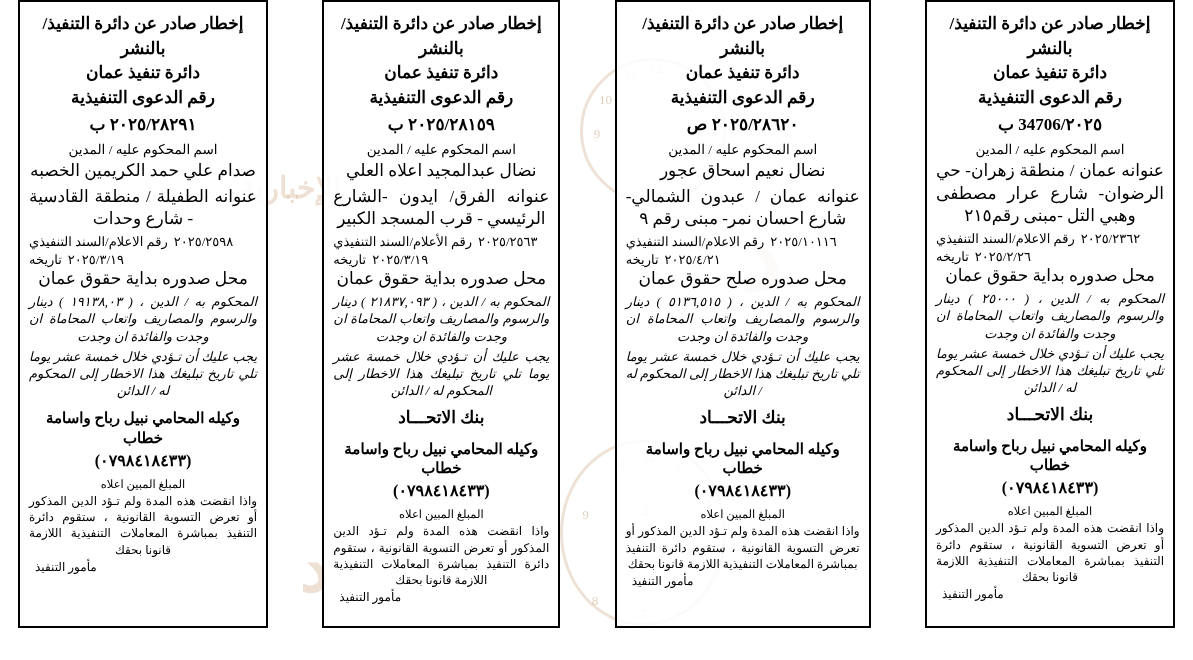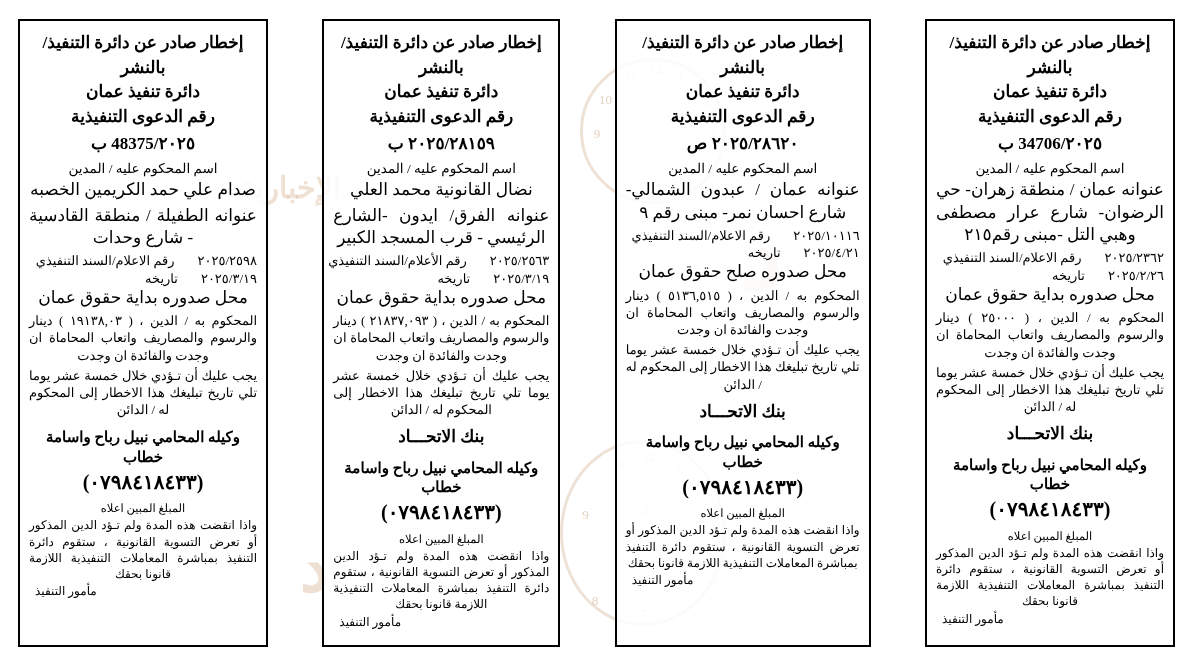--- a/index.html
+++ b/index.html
@@ -40,21 +40,21 @@
     white-space: nowrap;
   }
 
   .board {
     position: relative;
     z-index: 1;
     display: flex;
     flex-direction: row-reverse;
     justify-content: space-between;
     align-items: flex-start;
-    padding: 19px 18px 10px 18px;
+    padding: 0 18px 10px 18px;
     box-sizing: border-box;
     height: 100%;
     gap: 14px;
   }
 
   .notice {
     border: 2px solid #000;
     background: rgba(255,255,255,0.86);
     box-sizing: border-box;
     padding: 10px 9px 8px 9px;
@@ -88,48 +88,49 @@
     text-align-last: center;
     margin-bottom: 3px;
   }
   .sec-label {
     font-size: 13.5px;
     margin-bottom: 1px;
   }
   .row-split {
     display: flex;
     flex-direction: row-reverse;
-    justify-content: flex-end;
+    justify-content: flex-start;
     font-size: 13px;
-    gap: 23px;
+    gap: 6px;
   }
   .row-split > span { white-space: nowrap; }
   .para {
     font-size: 13px;
     text-align: center;
     margin: 3px 0;
   }
   .para.just {
     text-align: justify;
     text-align-last: center;
+    font-style: italic;
   }
   .bank {
     font-weight: bold;
     font-size: 17px;
     margin-top: 8px;
     letter-spacing: 1px;
   }
   .lawyer {
     font-weight: bold;
     font-size: 15px;
     margin-top: 10px;
   }
   .phone {
     font-weight: bold;
-    font-size: 20px;
+    font-size: 16px;
     margin-top: 1px;
   }
   .footnote-label {
     font-size: 11.5px;
     margin-top: 6px;
   }
   .footnote {
     font-size: 12px;
     text-align: justify;
     text-align-last: center;
@@ -171,21 +172,21 @@
 </div>
 
 <div class="board">
 
   <div class="notice w1">
     <div class="title">
       <span>إخطار صادر عن دائرة التنفيذ/ بالنشر</span>
       <span class="l2">دائرة تنفيذ عمان</span>
       <span class="l3">رقم الدعوى التنفيذية</span>
     </div>
-    <div class="case-no">٢٠٢٥/48375 ب</div>
+    <div class="case-no">٢٠٢٥/٢٨٢٩١ ب</div>
     <div class="sec-label">اسم المحكوم عليه / المدين</div>
     <div class="sec">صدام علي حمد الكريمين الخصبه</div>
     <div class="sec">عنوانه الطفيلة / منطقة القادسية - شارع وحدات</div>
     <div class="row-split">
       <span>رقم الاعلام/السند التنفيذي</span>
       <span>٢٠٢٥/٢٥٩٨</span>
     </div>
     <div class="row-split">
       <span>تاريخه</span>
       <span>٢٠٢٥/٣/١٩</span>
@@ -201,21 +202,21 @@
   </div>
 
   <div class="notice w2">
     <div class="title">
       <span>إخطار صادر عن دائرة التنفيذ/ بالنشر</span>
       <span class="l2">دائرة تنفيذ عمان</span>
       <span class="l3">رقم الدعوى التنفيذية</span>
     </div>
     <div class="case-no">٢٠٢٥/٢٨١٥٩ ب</div>
     <div class="sec-label">اسم المحكوم عليه / المدين</div>
-    <div class="sec">نضال القانونية محمد العلي</div>
+    <div class="sec">نضال عبدالمجيد اعلاه العلي</div>
     <div class="sec">عنوانه الفرق/ ايدون -الشارع الرئيسي - قرب المسجد الكبير</div>
     <div class="row-split">
       <span>رقم الأعلام/السند التنفيذي</span>
       <span>٢٠٢٥/٢٥٦٣</span>
     </div>
     <div class="row-split">
       <span>تاريخه</span>
       <span>٢٠٢٥/٣/١٩</span>
     </div>
     <div class="sec">محل صدوره بداية حقوق عمان</div>
@@ -230,20 +231,21 @@
   </div>
 
   <div class="notice w3">
     <div class="title">
       <span>إخطار صادر عن دائرة التنفيذ/ بالنشر</span>
       <span class="l2">دائرة تنفيذ عمان</span>
       <span class="l3">رقم الدعوى التنفيذية</span>
     </div>
     <div class="case-no">٢٠٢٥/٢٨٦٢٠ ص</div>
     <div class="sec-label">اسم المحكوم عليه / المدين</div>
+    <div class="sec">نضال نعيم اسحاق عجور</div>
     <div class="sec">عنوانه عمان / عبدون الشمالي- شارع  احسان نمر- مبنى رقم ٩</div>
     <div class="row-split">
       <span>رقم الاعلام/السند  التنفيذي</span>
       <span>٢٠٢٥/١٠١١٦</span>
     </div>
     <div class="row-split">
       <span>تاريخه</span>
       <span>٢٠٢٥/٤/٢١</span>
     </div>
     <div class="sec">محل صدوره صلح حقوق عمان</div>

